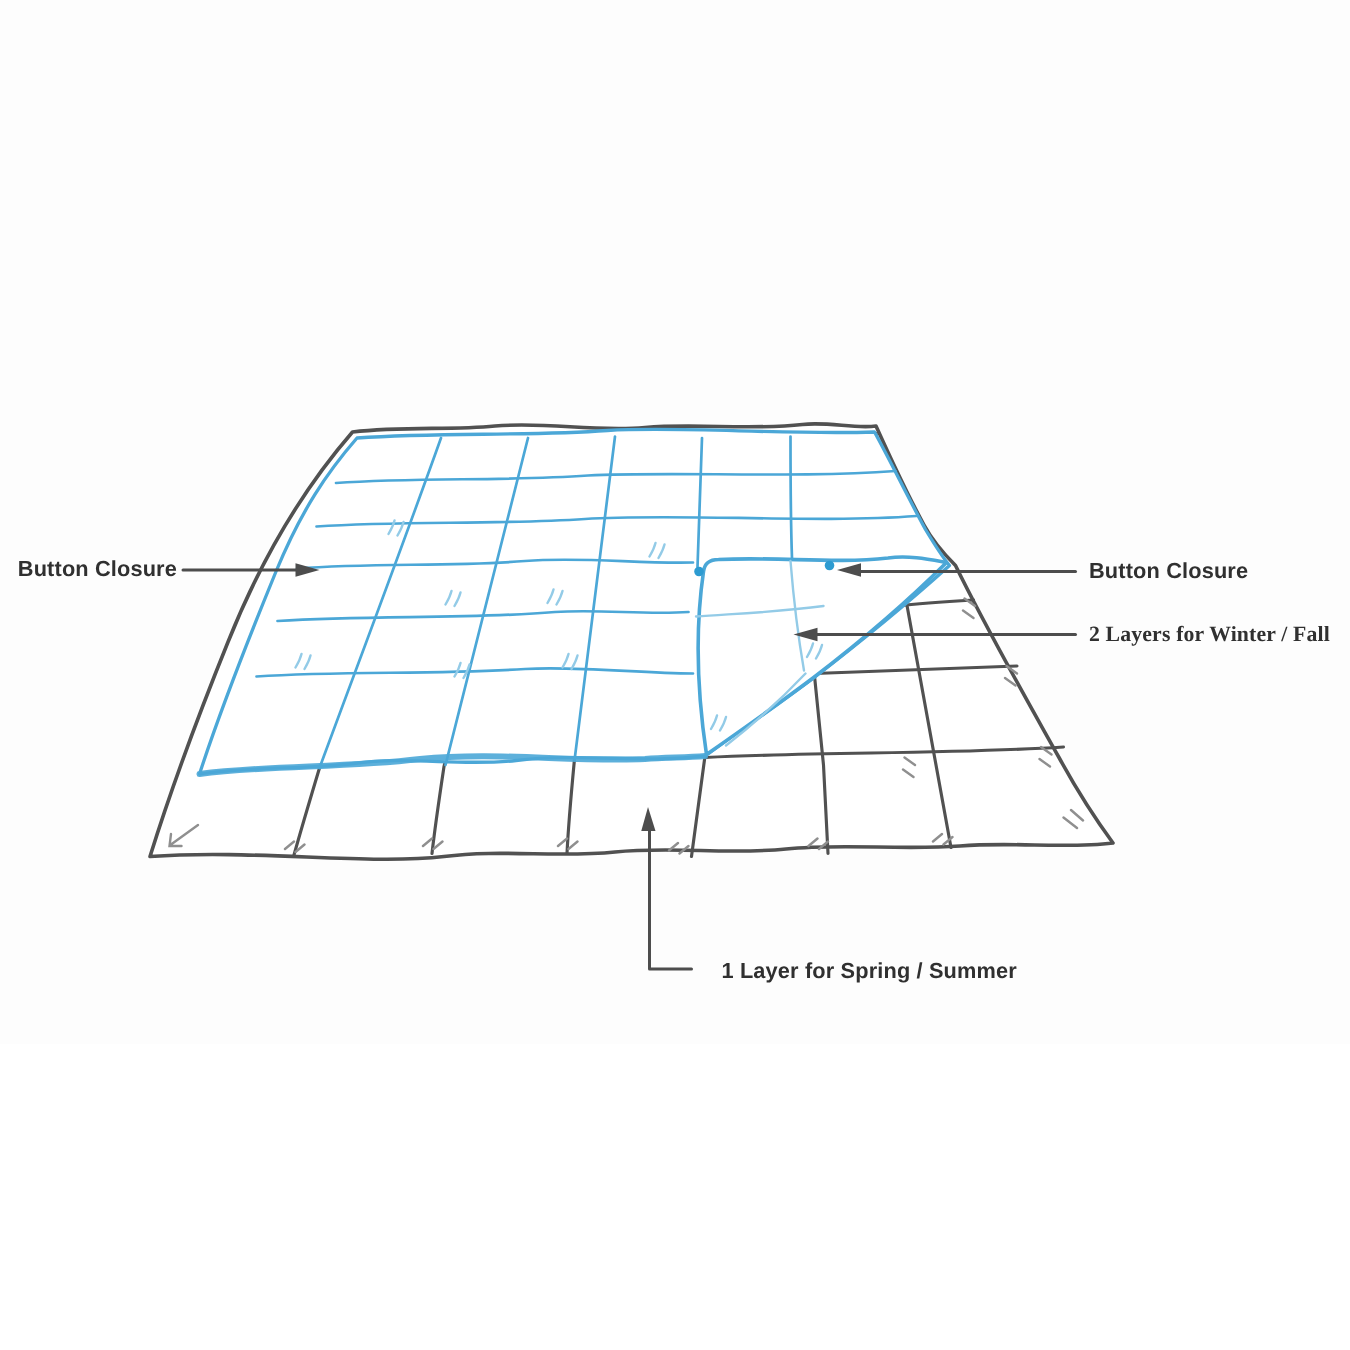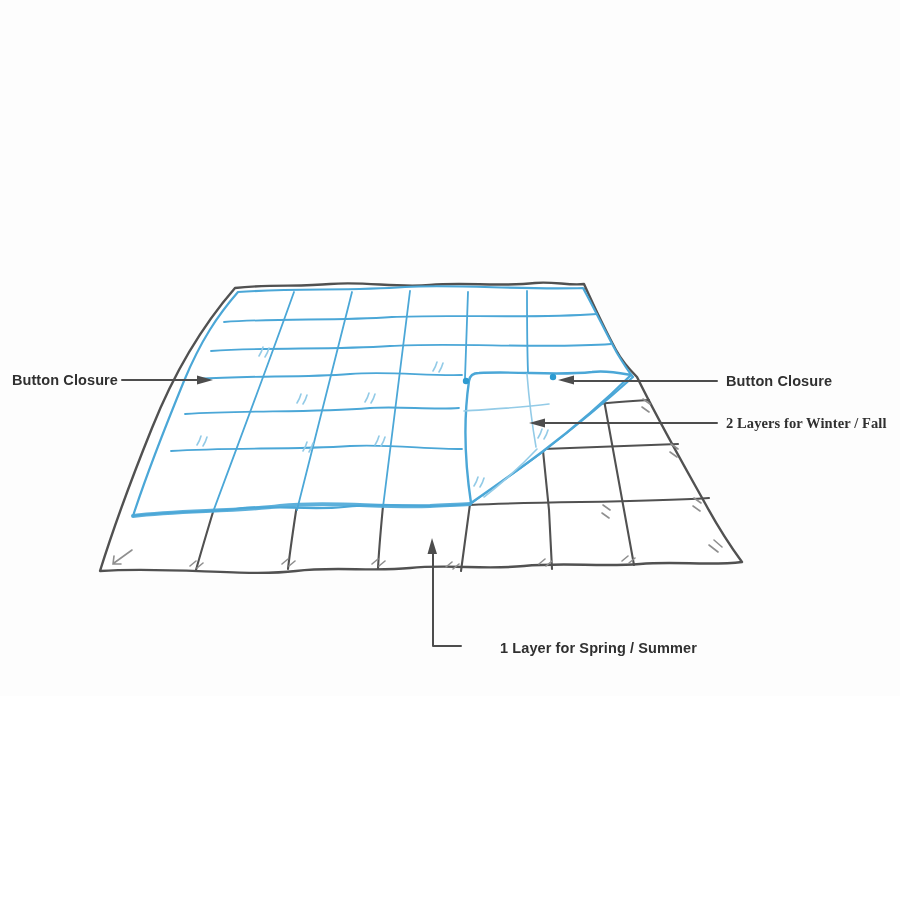--- a/index.html
+++ b/index.html
@@ -169,14 +169,14 @@
       </g>
     </g>
   </svg>
 
   <div class="callout-label" style="right:782px;top:372px;">Button Closure</div>
 
   <div class="callout-label" style="left:726px;top:373px;">Button Closure</div>
 
   <div class="callout-label" style="left:726px;top:415px;font-family:Liberation Serif, serif;">2 Layers for Winter / Fall</div>
 
-  <div class="callout-label" style="left:500px;top:640px;">1 Layer for Spring / Summer</div>
+  <div class="callout-label" style="left:481px;top:640px;">1 Layer for Spring / Summer</div>
 </div>
 
 </body></html>

